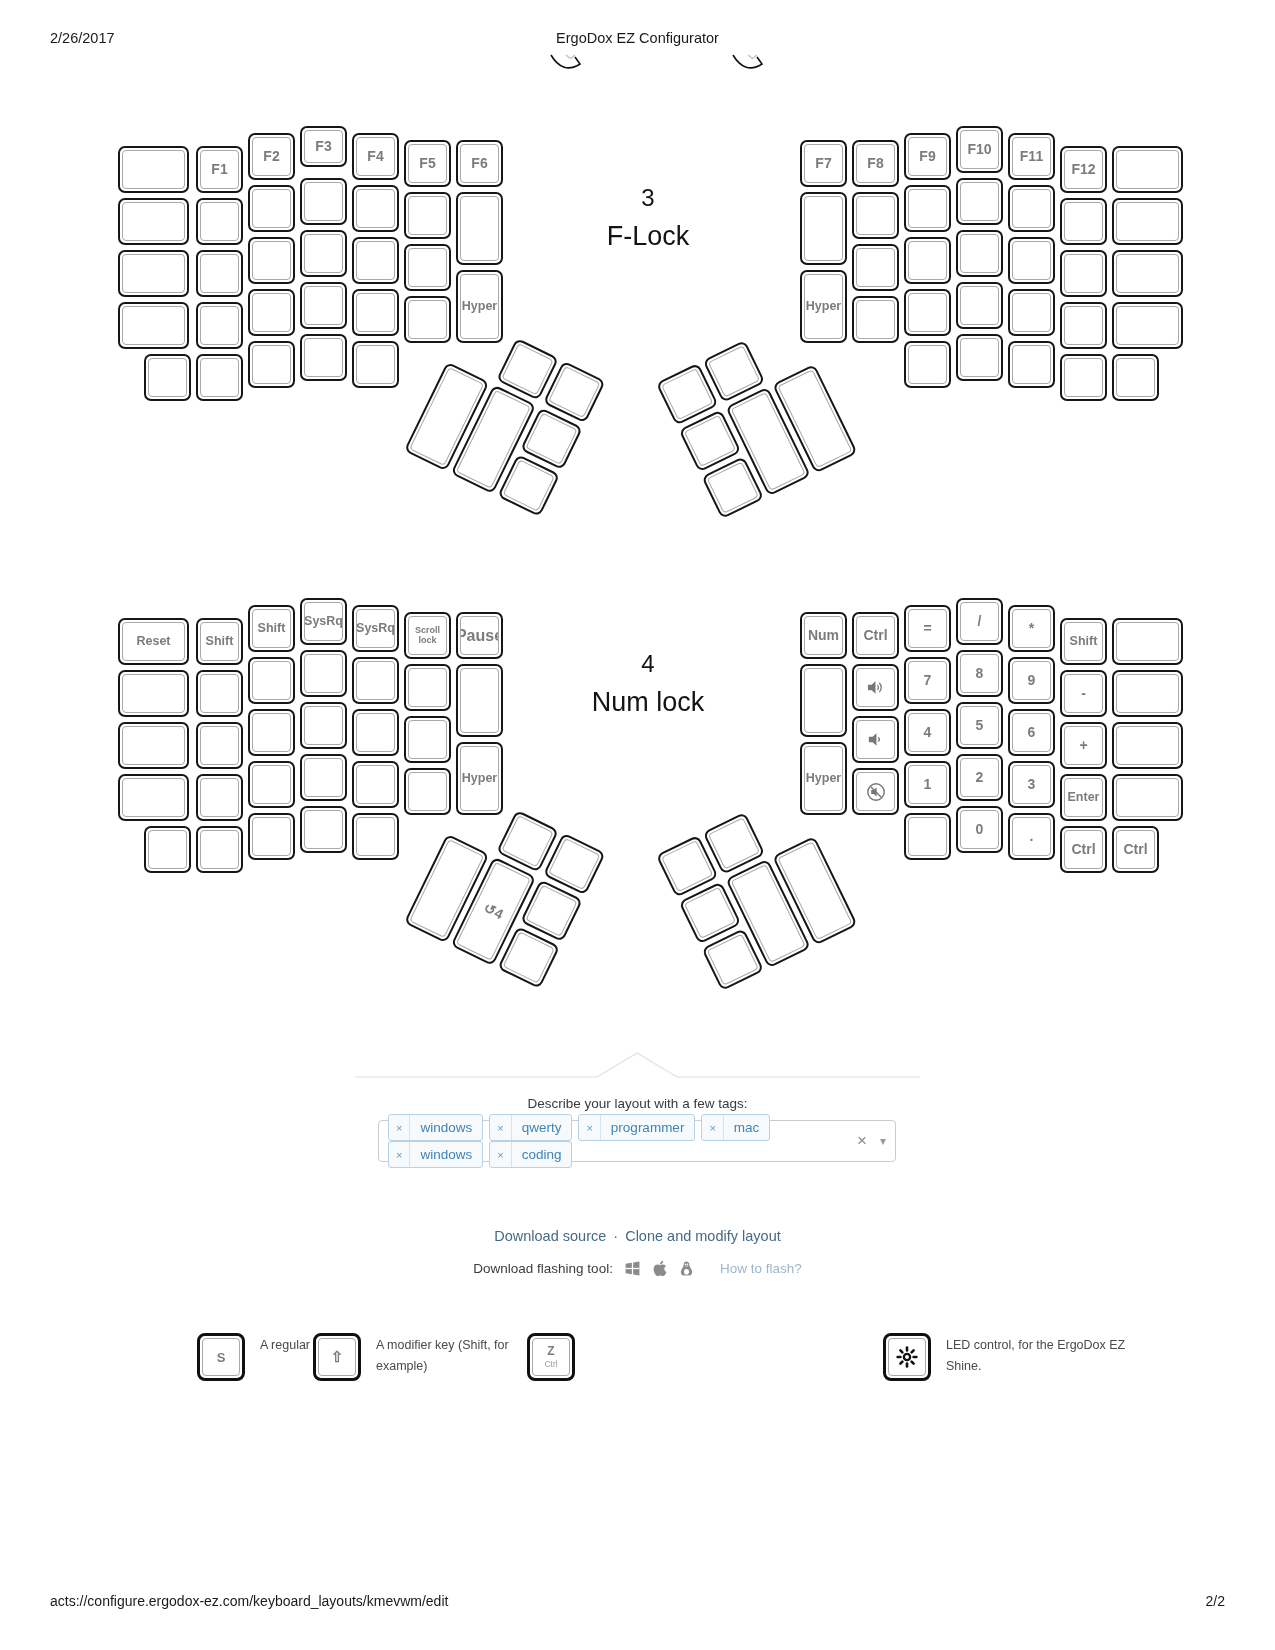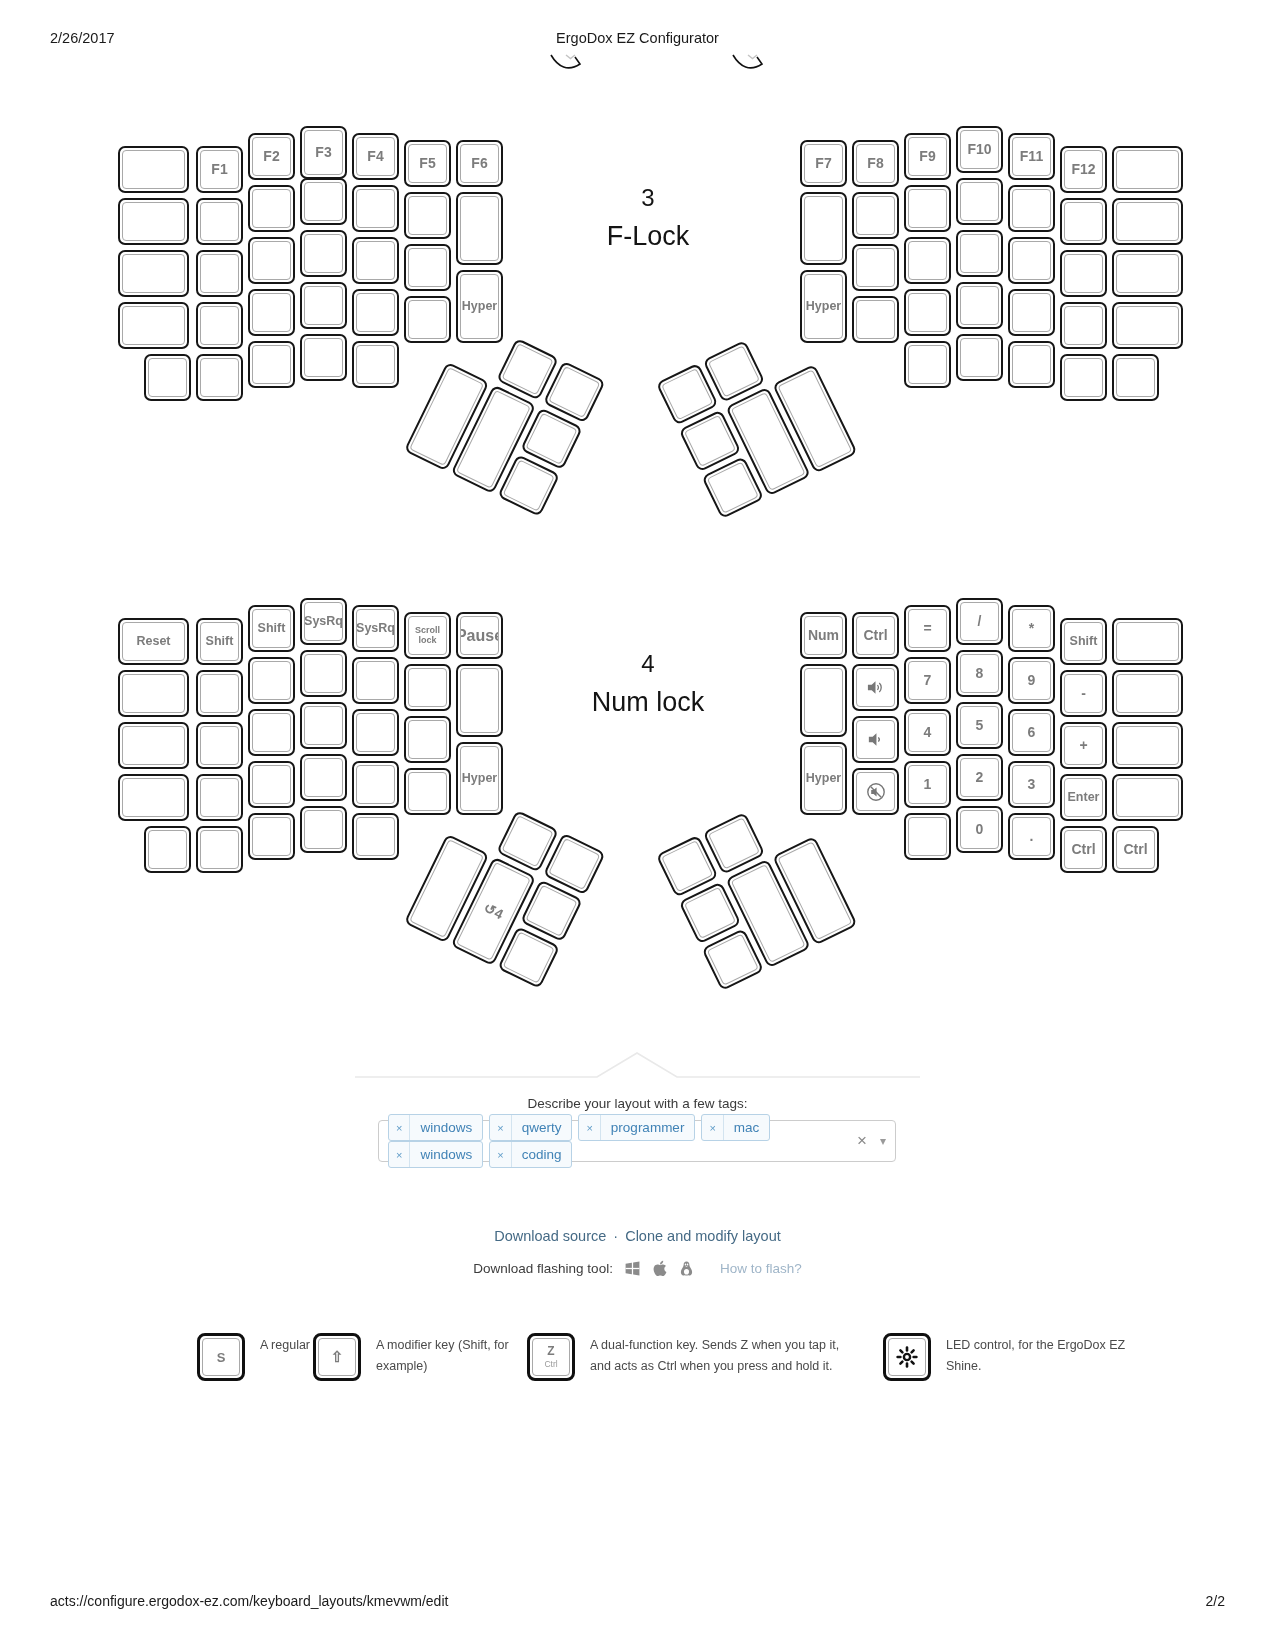--- a/index.html
+++ b/index.html
@@ -84,21 +84,21 @@
       <div class="key" style="left: 78px; top: 20px; width: 47px; height: 47px;">
         <div class="key-inner">
           <span class="key-label" style="font-size: 14px;">F1</span>
         </div>
       </div>
       <div class="key" style="left: 130px; top: 7px; width: 47px; height: 47px;">
         <div class="key-inner">
           <span class="key-label" style="font-size: 14px;">F2</span>
         </div>
       </div>
-      <div class="key" style="left: 182px; top: 0px; width: 47px; height: 53px;">
+      <div class="key" style="left: 182px; top: 0px; width: 47px; height: 41px;">
         <div class="key-inner">
           <span class="key-label" style="font-size: 14px;">F3</span>
         </div>
       </div>
       <div class="key" style="left: 234px; top: 7px; width: 47px; height: 47px;">
         <div class="key-inner">
           <span class="key-label" style="font-size: 14px; text-align: center;">F4</span>
         </div>
       </div>
       <div class="key" style="left: 286px; top: 14px; width: 47px; height: 47px;">
@@ -950,21 +950,20 @@
   </div>
   <div class="legend-text" style="width:165px">A modifier key (Shift, for example)</div>
 </div>
 <div class="legend-item" style="left:527px">
   <div class="legend-key">
     <div class="key-inner">
       <span class="lk-top">Z</span>
       <span class="lk-bottom">Ctrl</span>
     </div>
   </div>
-  <div class="legend-text" style="width:260px">A dual-function key. Sends Z when you tap it, and acts as Ctrl when you press and hold it.</div>
 </div>
 <div class="legend-item" style="left:883px">
   <div class="legend-key">
     <div class="key-inner">
       <svg width="24" height="24" viewBox="0 0 24 24">
         <circle cx="12" cy="12" r="3.1" fill="none" stroke="#111" stroke-width="2.4"></circle>
         <g stroke="#111" stroke-width="2.6" stroke-linecap="round">
           <line x1="12" y1="2.6" x2="12" y2="5.4"></line>
             <line x1="12" y1="18.6" x2="12" y2="21.4"></line>
           <line x1="2.6" y1="12" x2="5.4" y2="12"></line>

